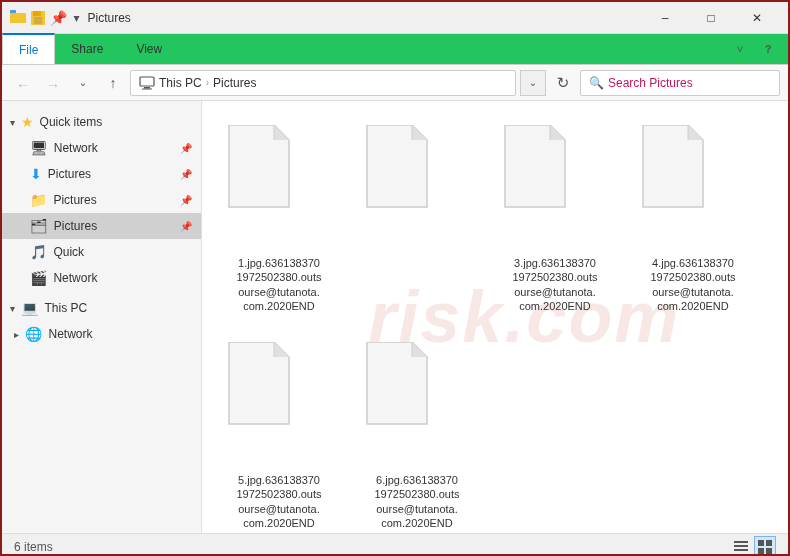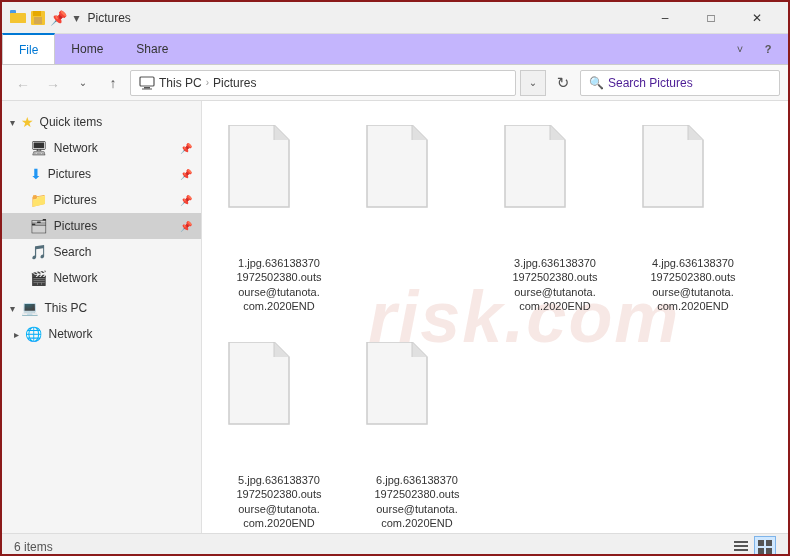--- a/index.html
+++ b/index.html
@@ -20,21 +20,21 @@
     .title-btn {
       width: 46px; height: 32px;
       display: flex; align-items: center; justify-content: center;
       cursor: pointer; font-size: 12px; color: #333;
       background: transparent;
       border: none;
     }
 
     
     .ribbon {
-      background: #c4b5fd;
+      background: #22c55e;
       border-bottom: 1px solid #ccc;
     }
     .ribbon-tabs {
       display: flex;
       height: 30px;
       align-items: stretch;
     }
     .ribbon-tab {
       padding: 0 16px;
       display: flex; align-items: center;
@@ -252,22 +252,22 @@
   <div class="title-controls">
     <button class="title-btn">–</button>
     <button class="title-btn">□</button>
     <button class="title-btn close">✕</button>
   </div>
 </div>
 
 <div class="ribbon">
   <div class="ribbon-tabs">
     <div class="ribbon-tab active">File</div>
-    <div class="ribbon-tab">Home</div>
     <div class="ribbon-tab">Share</div>
+    <div class="ribbon-tab">View</div>
     <div class="ribbon-tab-right">
       <button style="background:none;border:none;cursor:pointer;font-size:11px;color:#555;">˅</button>
       <button class="ribbon-help-btn">?</button>
     </div>
   </div>
 </div>
 
 <div class="address-bar">
   <button class="nav-btn disabled">←</button>
   <button class="nav-btn disabled">→</button>
@@ -280,21 +280,21 @@
       <rect x="3" y="12.5" width="10" height="1" fill="#555"></rect>
     </svg>
     <span class="path-part">This PC</span>
     <span class="path-separator">›</span>
     <span class="path-part">Pictures</span>
   </div>
   <div class="address-dropdown">⌄</div>
   <button class="refresh-btn" style="font-size:15px;border:none;background:transparent;cursor:pointer;color:#555;">↻</button>
   <div class="search-box">
     <span style="font-size:12px;color:#888;">🔍</span>
-    <span style="color:#4c1d95;font-size:12px;">Search Pictures</span>
+    <span style="color:#be185d;font-size:12px;">Search Pictures</span>
   </div>
 </div>
 
 <div class="main-content">
 
   <div class="sidebar">
 
     <div class="sidebar-item section-header">
       <span style="font-size:10px;color:#555;">▾</span>
       <span style="color:#f4c430;font-size:14px;">★</span>
@@ -315,21 +315,21 @@
       <span>Pictures</span>
       <span class="pin-icon">📌</span>
     </div>
     <div class="sidebar-item active" style="padding-left:28px;">
       <span style="font-size:14px;">🗂</span>
       <span>Pictures</span>
       <span class="pin-icon">📌</span>
     </div>
     <div class="sidebar-item" style="padding-left:28px;">
       <span style="font-size:14px;">🎵</span>
-      <span>Search</span>
+      <span>Quick</span>
     </div>
     <div class="sidebar-item" style="padding-left:28px;">
       <span style="font-size:14px;">🎬</span>
       <span>Network</span>
     </div>
 
     <div class="sidebar-item section-header" style="margin-top:4px;">
       <span style="font-size:10px;color:#555;">▾</span>
       <span style="font-size:14px;color:#4a9be8;">💻</span>
       <span>This PC</span>

